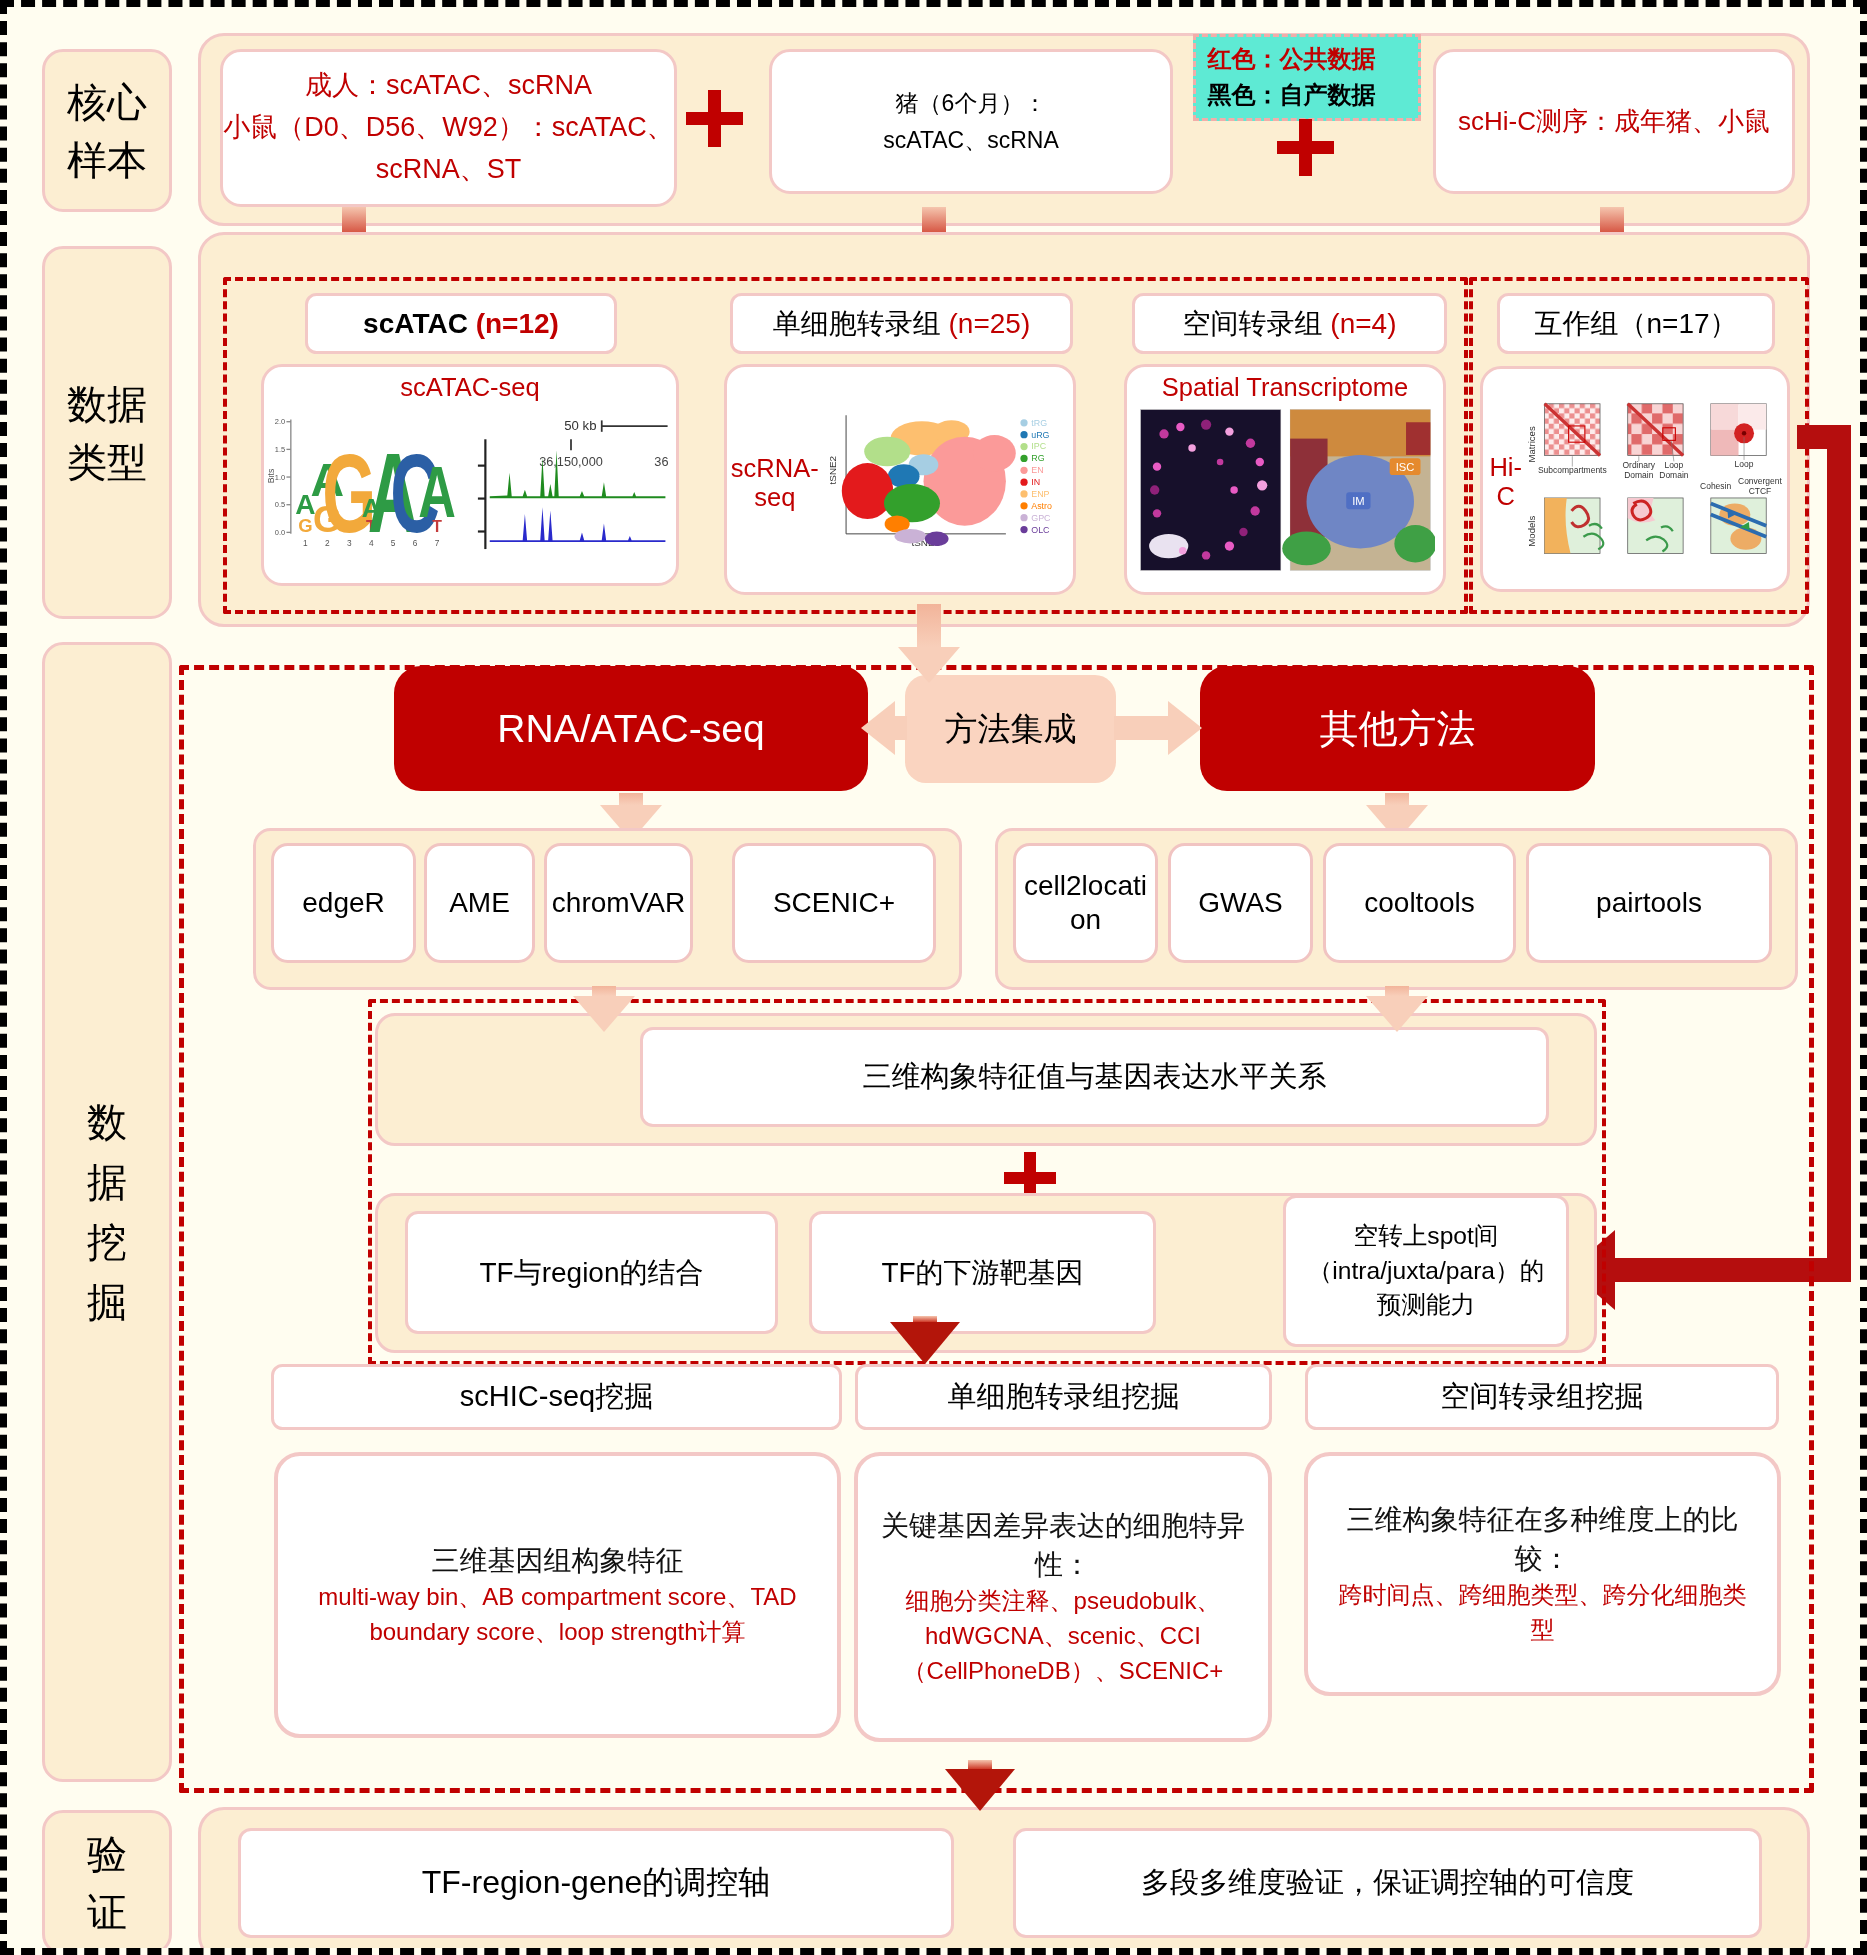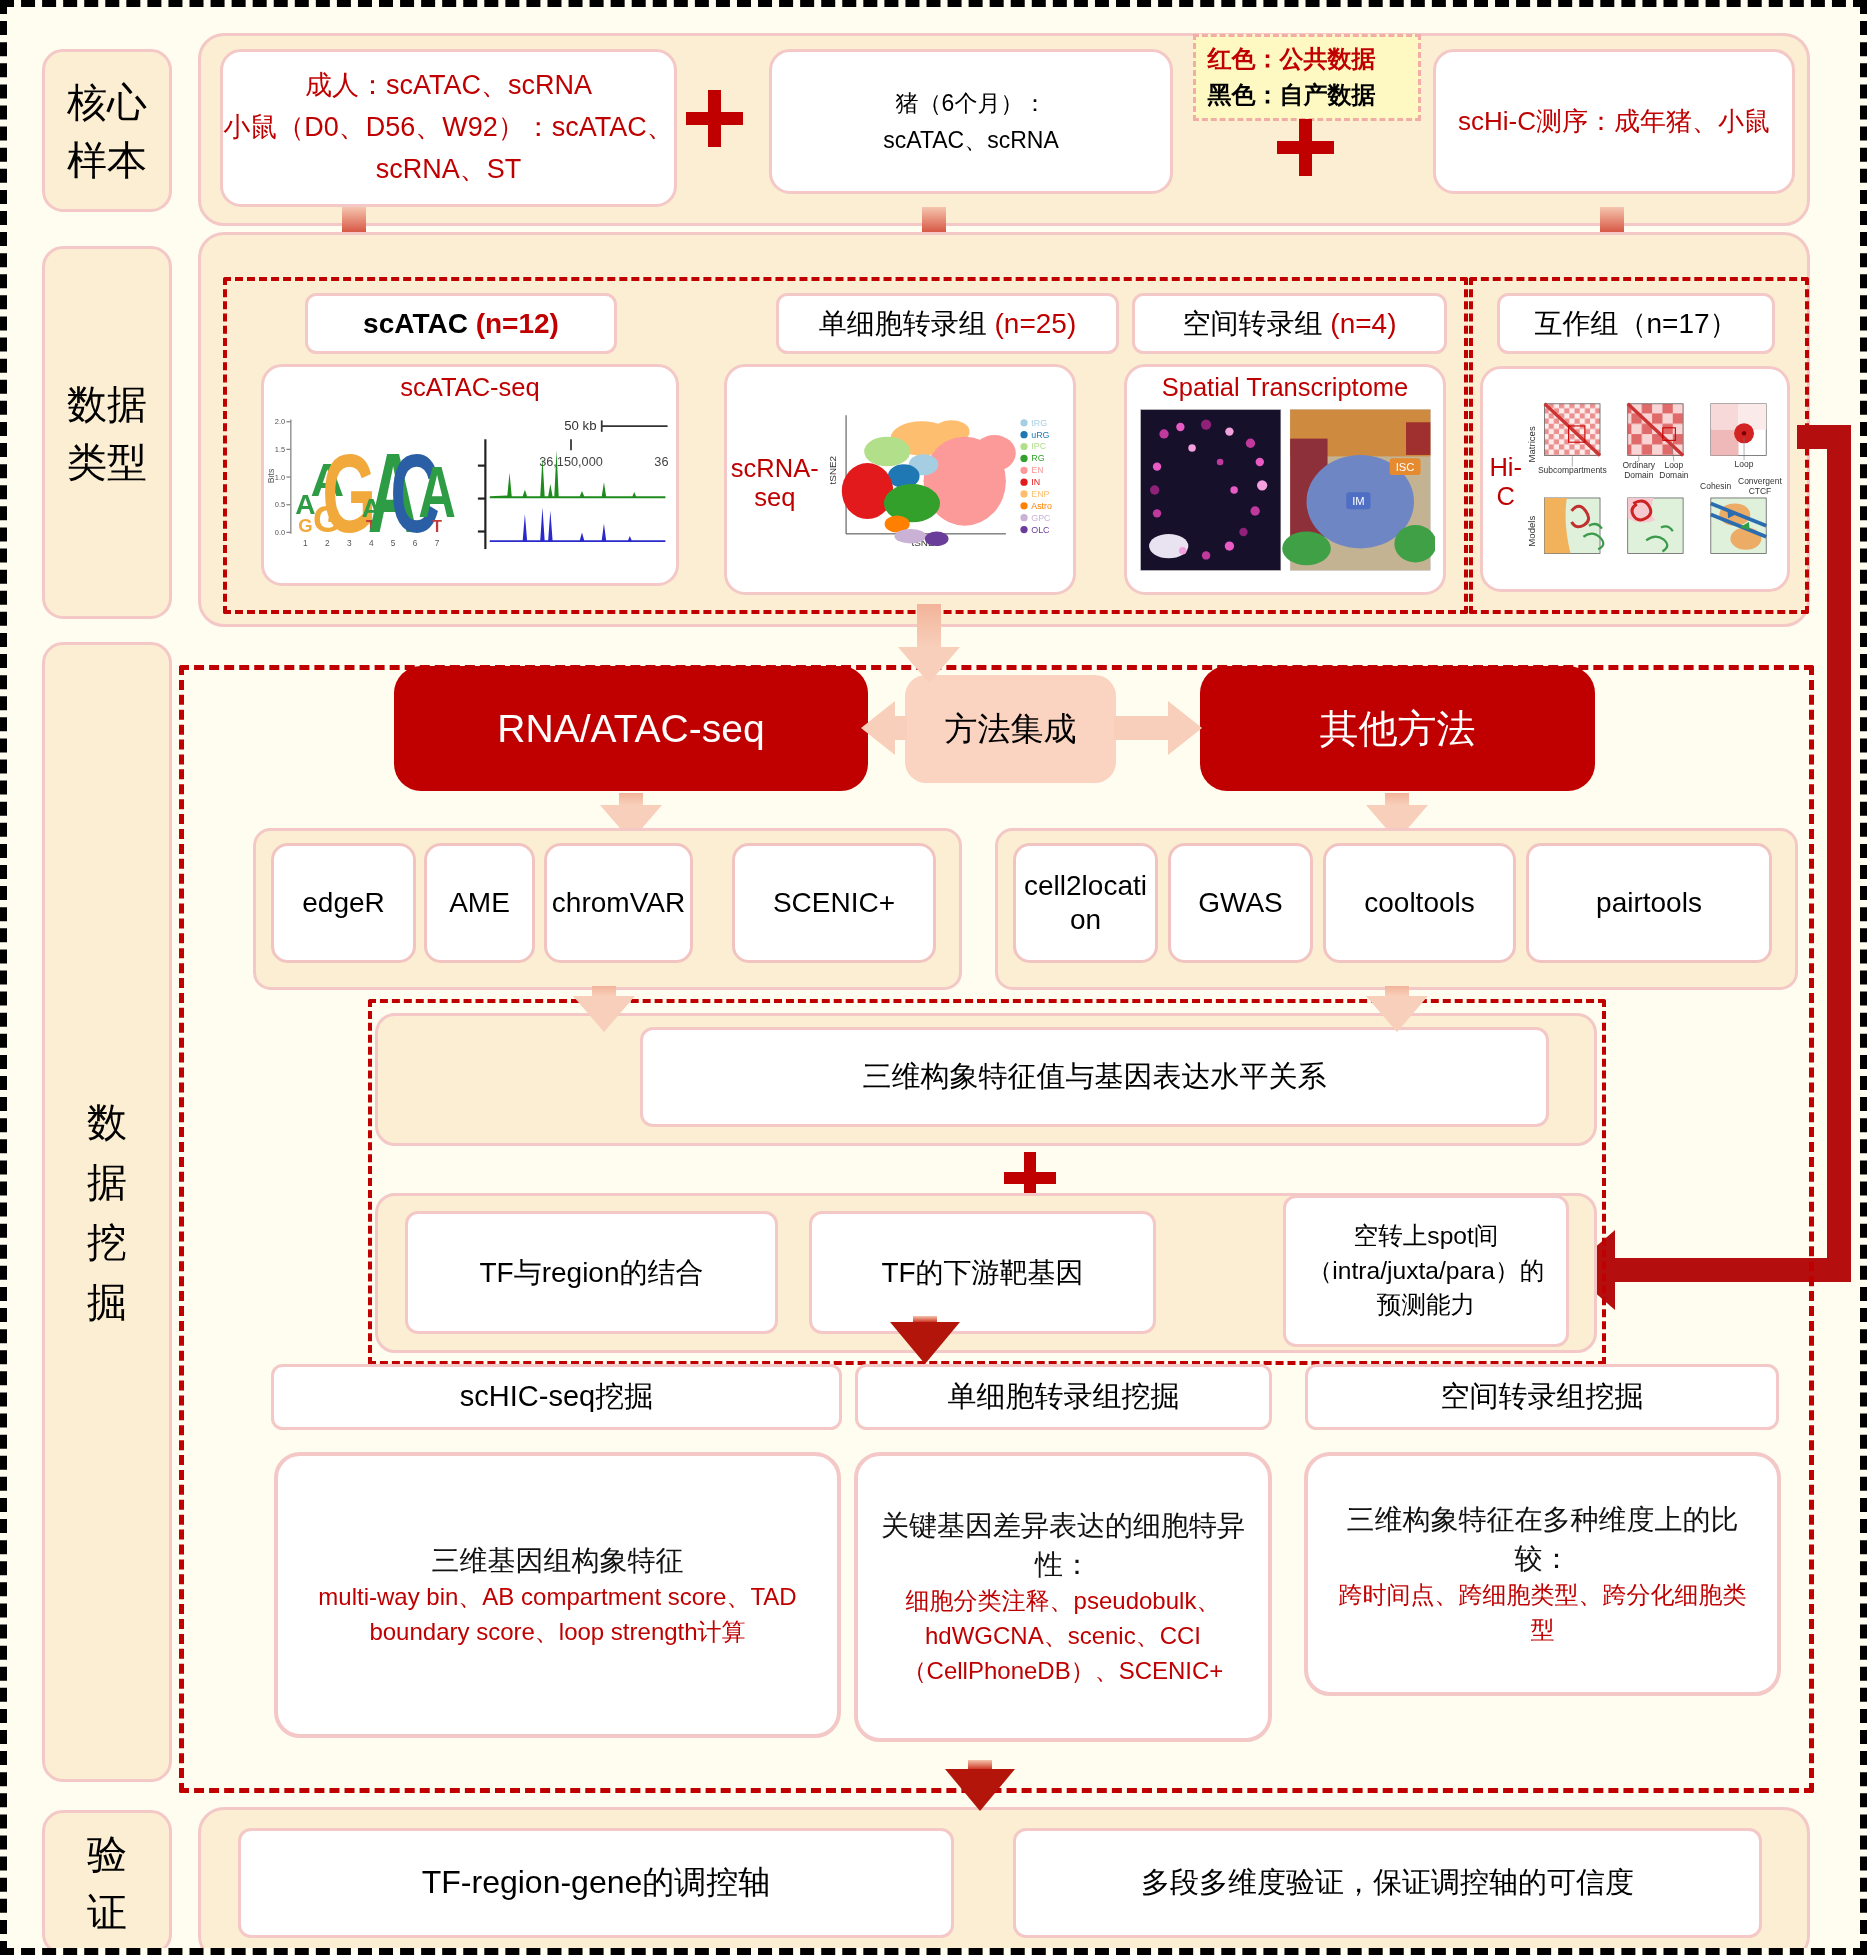--- a/index.html
+++ b/index.html
@@ -30,21 +30,21 @@
   .varrow.pink .bar{background:linear-gradient(#F2B49A,#F8CFBA);}
   .varrow.pink .head{border-top-color:#F8CFBA;border-left-width:31px;border-right-width:31px;border-top-width:36px;}
   
   .harrow{position:absolute;display:flex;align-items:center;}
   .harrow .bar{height:24.6px;flex:1;background:#F8CFBA;}
   .harrow .headL{width:0;height:0;border-top:27px solid transparent;border-bottom:27px solid transparent;border-right:34px solid #F8CFBA;}
   .harrow .headR{width:0;height:0;border-top:27px solid transparent;border-bottom:27px solid transparent;border-left:34px solid #F8CFBA;}
   
   .conn{position:absolute;background:#B50E0E;}
   .bigheadL{position:absolute;width:0;height:0;border-top:40px solid transparent;border-bottom:40px solid transparent;border-right:46px solid #B50E0E;}
-  .legendBox{position:absolute;background:#fef9c3;border:3.5px dashed #F2ADA9;box-sizing:border-box;padding:4.4px 11.4px;font-weight:bold;font-size:24px;line-height:1.5;text-align:left;}
+  .legendBox{position:absolute;background:#5eead4;border:3.5px dashed #F2ADA9;box-sizing:border-box;padding:4.4px 11.4px;font-weight:bold;font-size:24px;line-height:1.5;text-align:left;}
   svg text{font-family:"Liberation Sans", sans-serif;}
 </style>
 </head>
 <body>
 
 <div id="canvas">
 
   <div class="abs sideLabel pre" style="left:35px;top:42px;width:130px;height:163px;"><span class="pre">核心
 样本</span></div>
 
@@ -94,21 +94,21 @@
 
   <div class="abs panel" style="left:191px;top:225px;width:1606px;height:389px;"></div>
 
   <div class="dashedRect" style="left:216px;top:270px;width:1237px;height:329px;"></div>
   <div class="dashedRect" style="left:1462px;top:270px;width:332px;height:329px;"></div>
 
   <div class="abs hdr" style="left:298px;top:286px;width:312px;height:61px;font-weight:bold;">
     <span>scATAC</span>&nbsp;
     <span class="redtxt">(n=12)</span>
   </div>
-  <div class="abs hdr" style="left:723px;top:286px;width:343px;height:61px;margin-left:46px;">
+  <div class="abs hdr" style="left:723px;top:286px;width:343px;height:61px;">
     <span>单细胞转录组</span>&nbsp;
     <span class="redtxt">(n=25)</span>
   </div>
   <div class="abs hdr" style="left:1125px;top:286px;width:315px;height:61px;">
     <span>空间转录组</span>&nbsp;
     <span class="redtxt">(n=4)</span>
   </div>
   <div class="abs hdr" style="left:1490px;top:286px;width:278px;height:61px;">
     <span>互作组（n=17）</span>
   </div>

